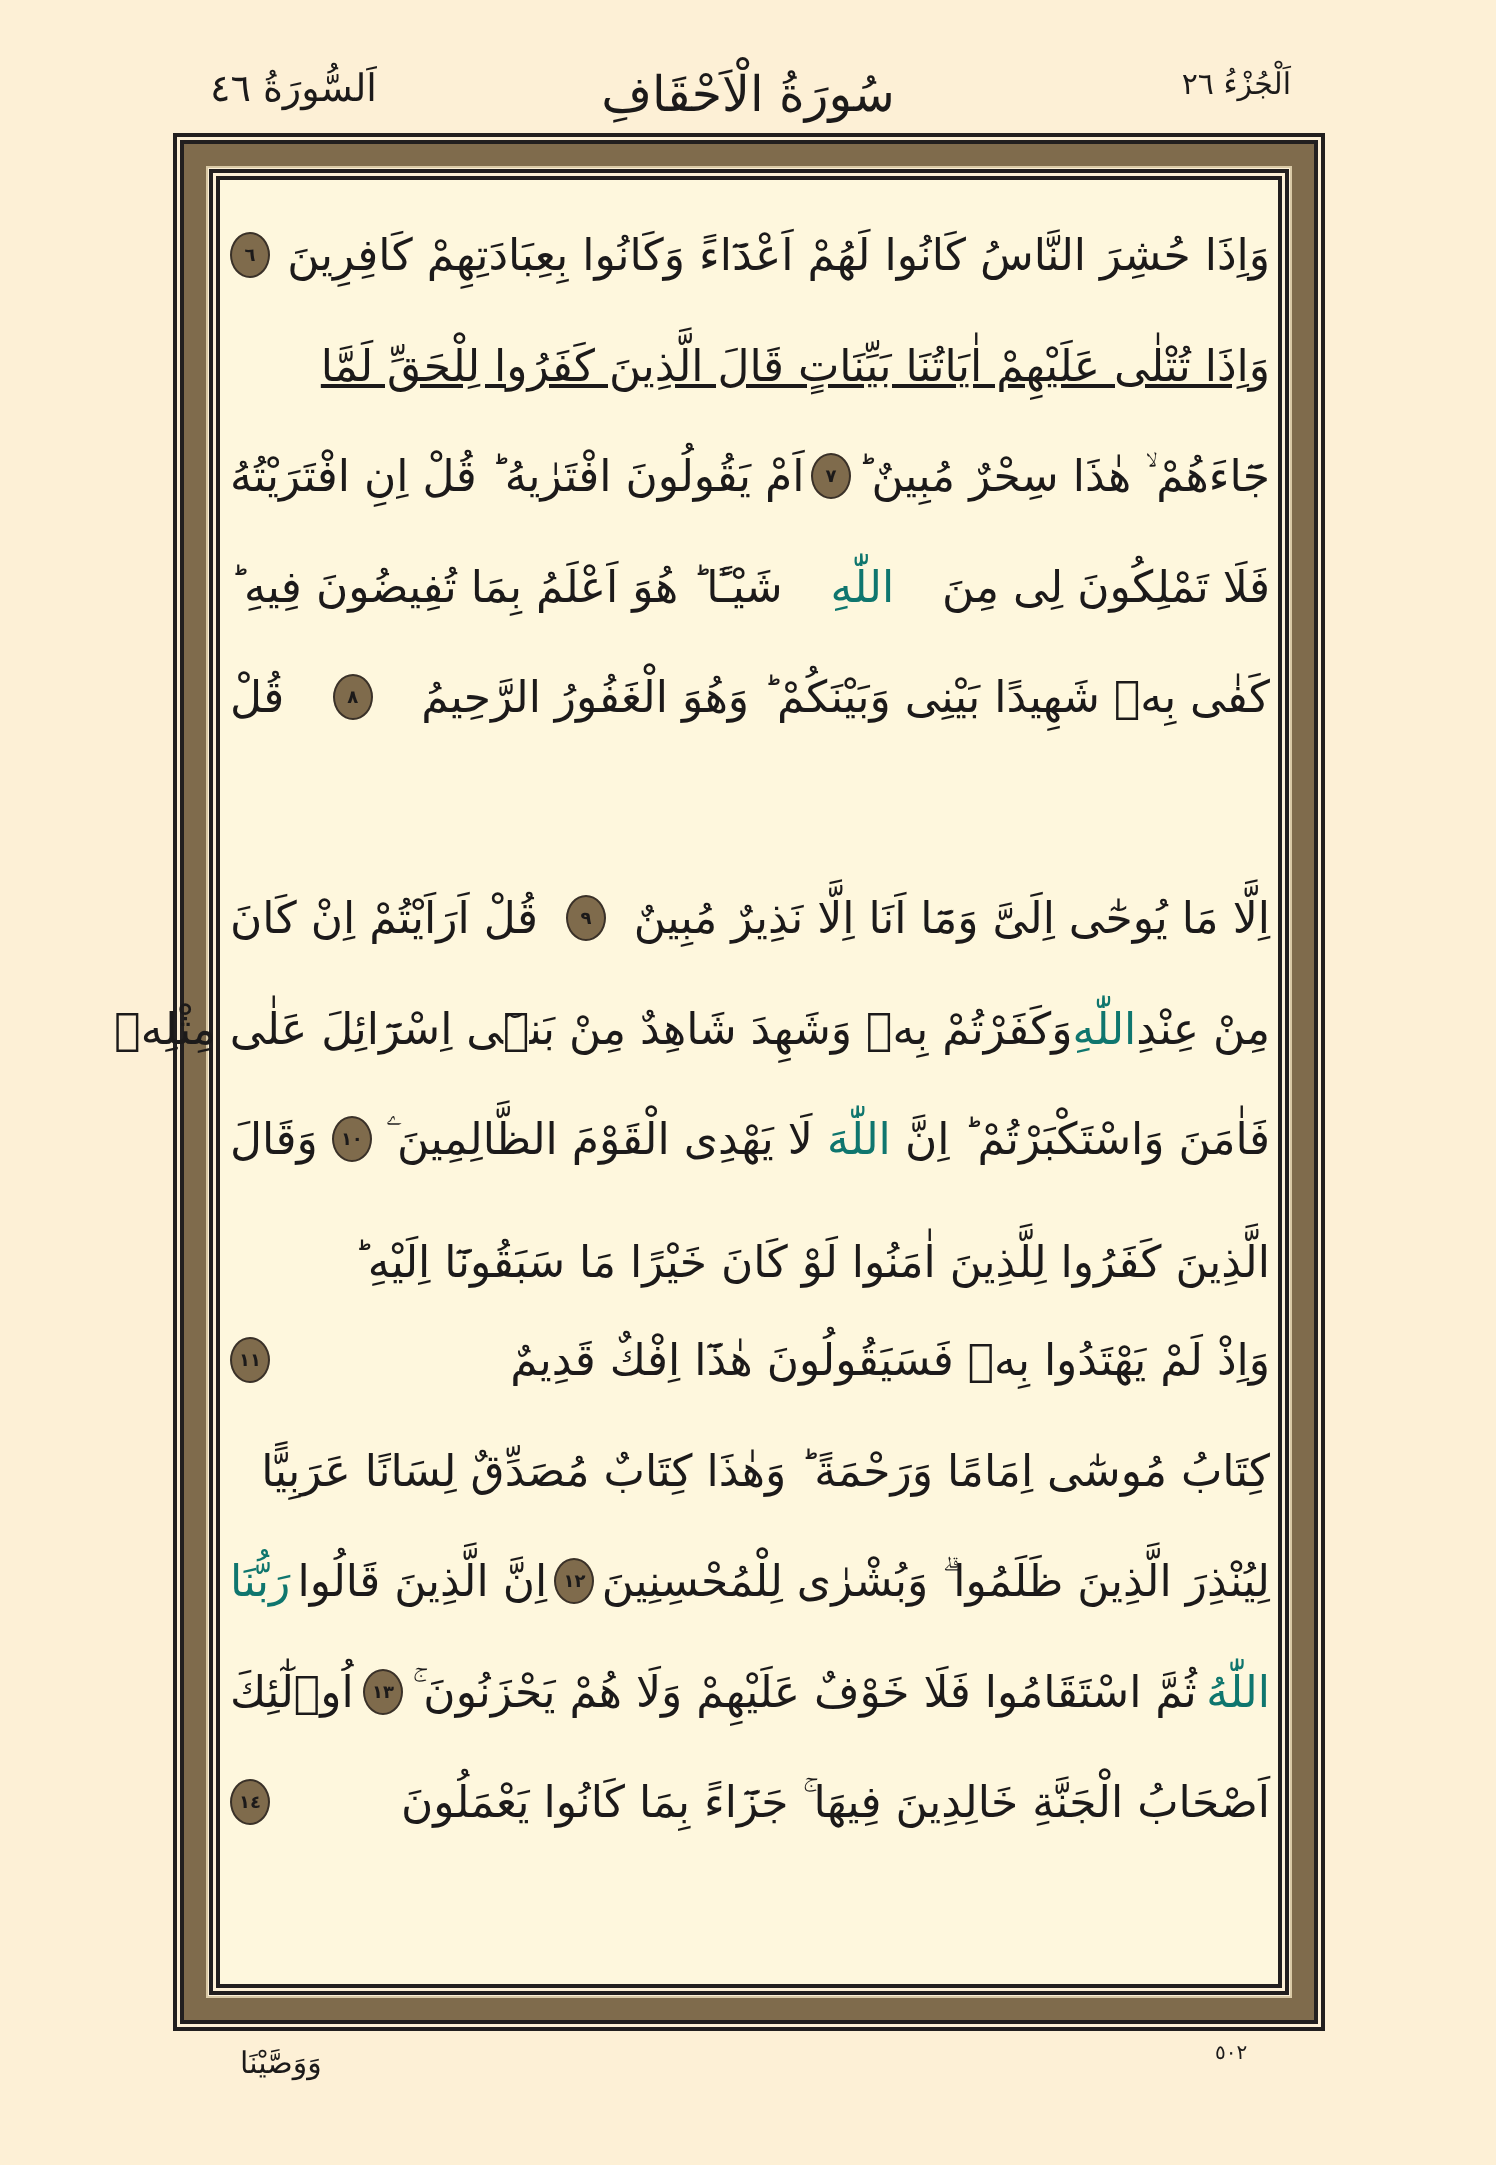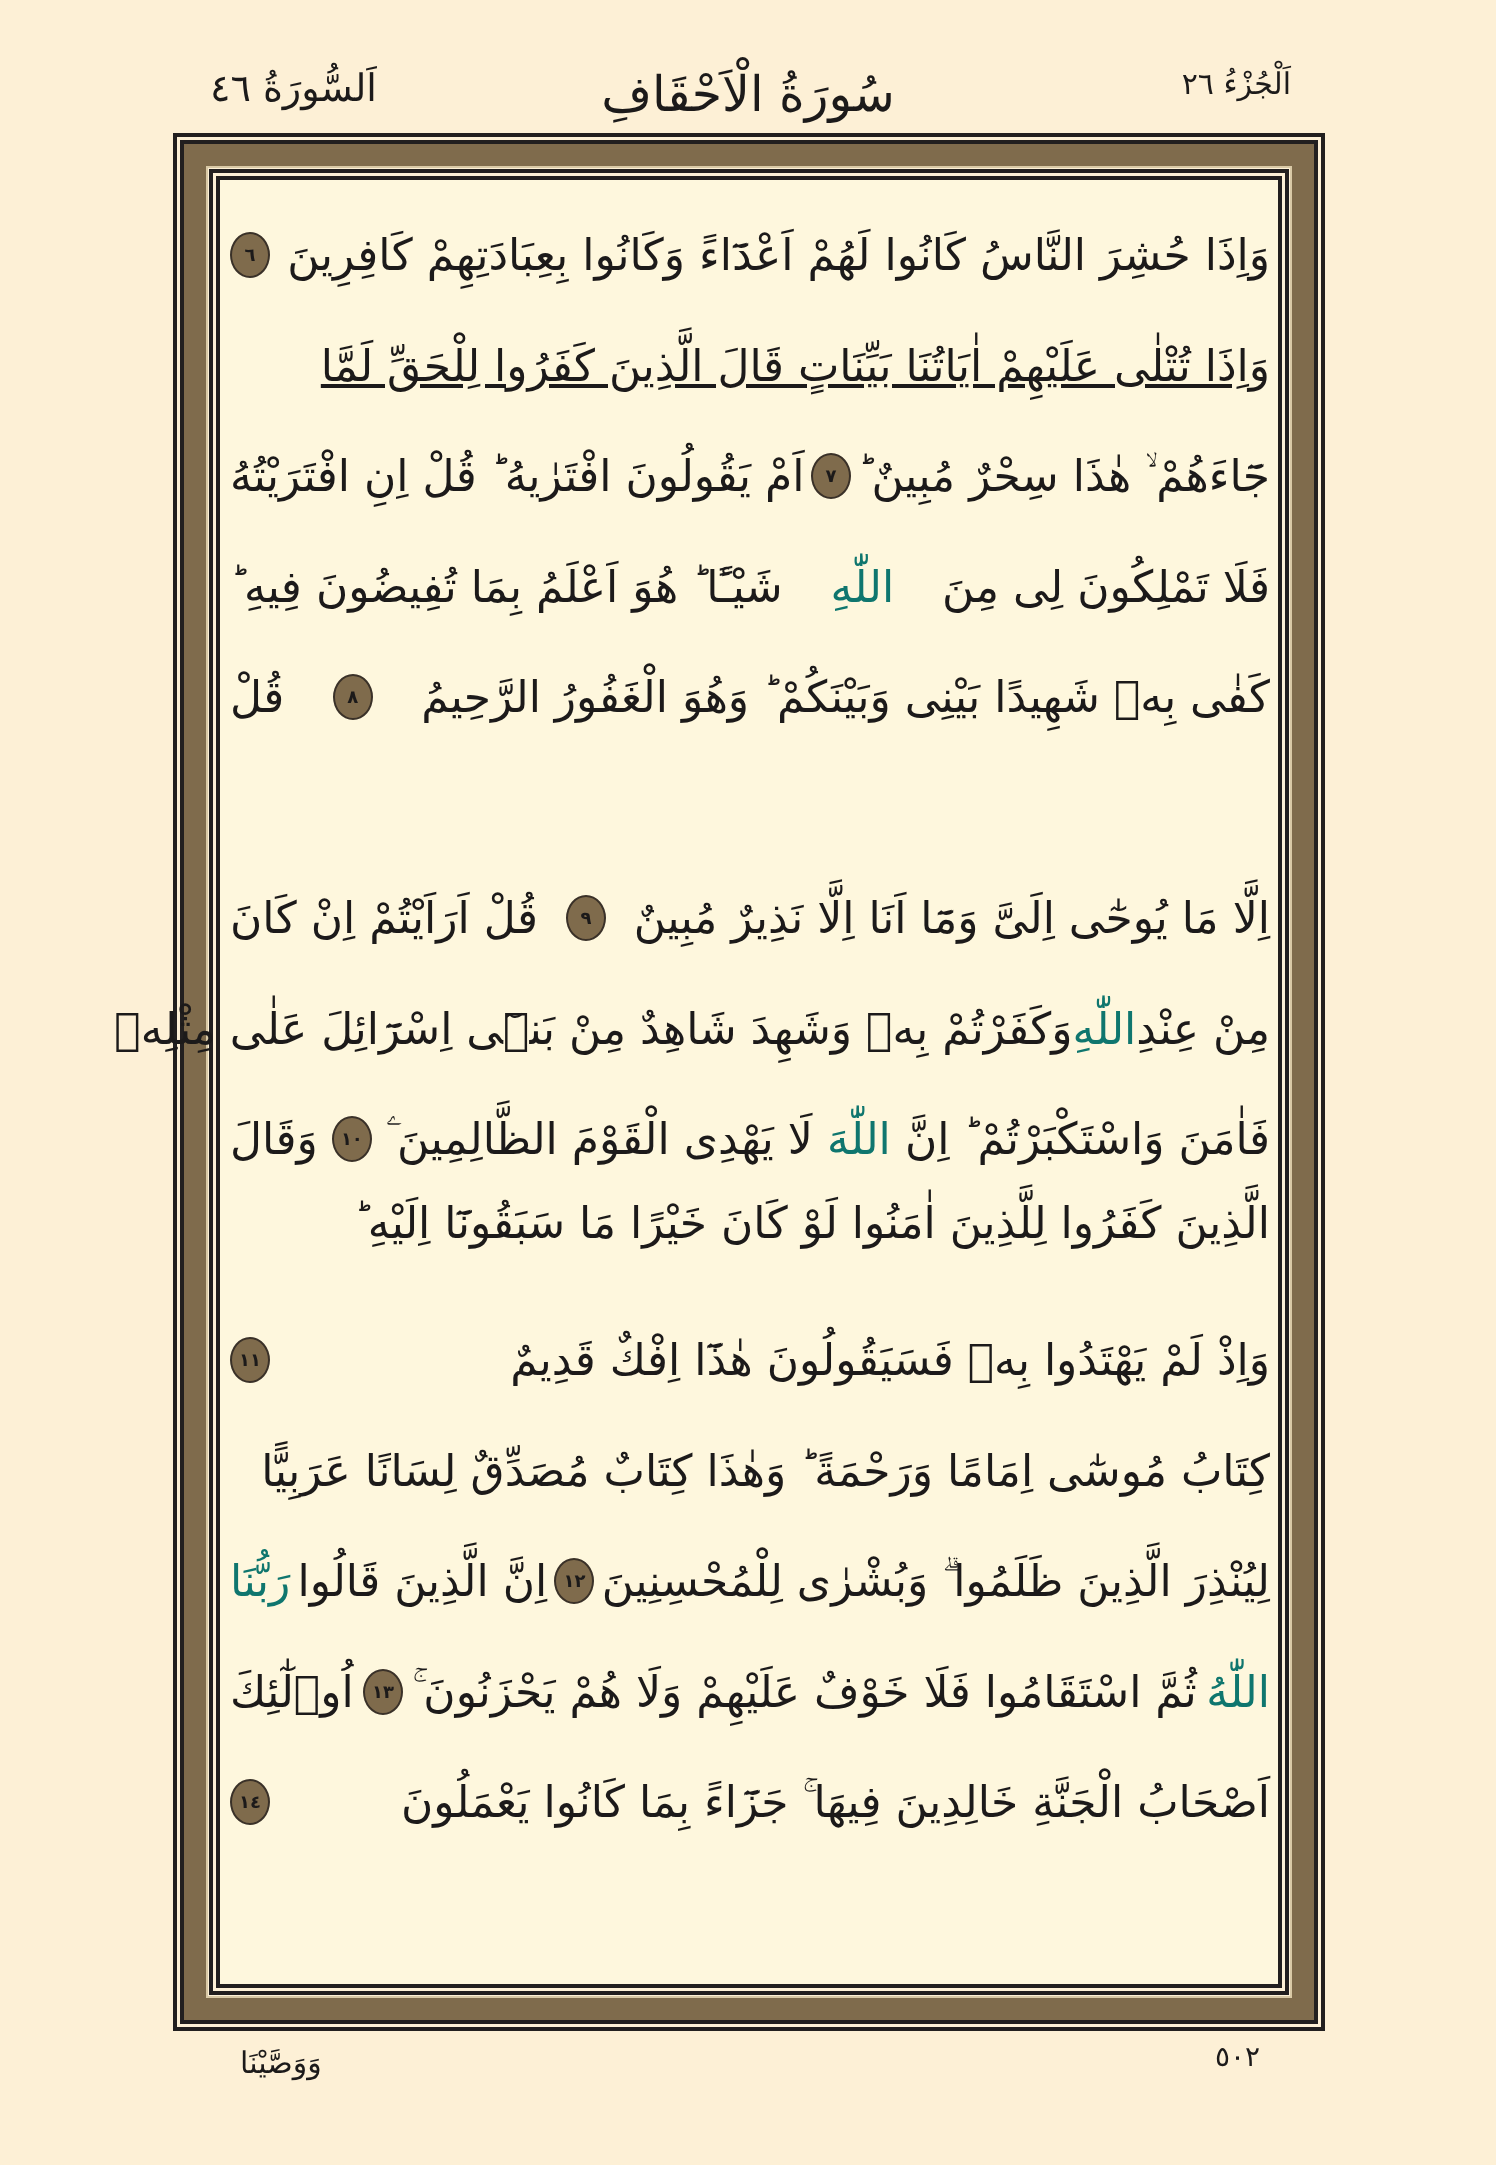--- a/index.html
+++ b/index.html
@@ -112,21 +112,21 @@
       flex: 0 0 auto;
     }
 
     .page-footer span {
       position: absolute;
       direction: rtl;
       font-family: "DejaVu Serif", serif;
       color: #1c1a1a;
       white-space: nowrap;
     }
-    .ftr-page { left: 1215px; top: 2040px; font-size: 28px; }
+    .ftr-page { left: 1215px; top: 2040px; font-size: 20px; }
     .ftr-catchword { left: 240px; top: 2045px; font-size: 30px; }
   </style>
 </head>
 <body>
 
 <div class="page-header">
   <span class="hdr-juz">اَلْجُزْءُ ٢٦</span>
   <span class="hdr-surah-name">سُورَةُ الْاَحْقَافِ</span>
   <span class="hdr-surah-num">اَلسُّورَةُ ٤٦</span>
 </div>
@@ -170,21 +170,21 @@
       <span class="run red">اللّٰهِ</span>
       <span class="run"> وَكَفَرْتُمْ بِهٖ وَشَهِدَ شَاهِدٌ مِنْ بَنٖٓى اِسْرَٓائِلَ عَلٰى مِثْلِهٖ</span>
     </div>
     <div class="verse-line" style="top: 899px;">
       <span class="run">فَاٰمَنَ وَاسْتَكْبَرْتُمْ ؕ اِنَّ </span>
       <span class="run red">اللّٰهَ</span>
       <span class="run"> لَا يَهْدِى الْقَوْمَ الظَّالِمِينَ ۧ</span>
       <span class="ayah-marker">١٠</span>
       <span class="run">وَقَالَ</span>
     </div>
-    <div class="verse-line" style="top: 983px;">
+    <div class="verse-line" style="top: 1022px;">
       <span class="run">الَّذِينَ كَفَرُوا لِلَّذِينَ اٰمَنُوا لَوْ كَانَ خَيْرًا مَا سَبَقُونَٓا اِلَيْهِ ؕ</span>
     </div>
     <div class="verse-line" style="top: 1120px;">
       <span class="run">وَاِذْ لَمْ يَهْتَدُوا بِهٖ فَسَيَقُولُونَ هٰذَٓا اِفْكٌ قَدِيمٌ</span>
       <span class="ayah-marker">١١</span>
     </div>
     <div class="verse-line" style="top: 1230.5px;">
       <span class="run">كِتَابُ مُوسٰٓى اِمَامًا وَرَحْمَةً ؕ وَهٰذَا كِتَابٌ مُصَدِّقٌ لِسَانًا عَرَبِيًّا</span>
     </div>
     <div class="verse-line" style="top: 1341px;">

